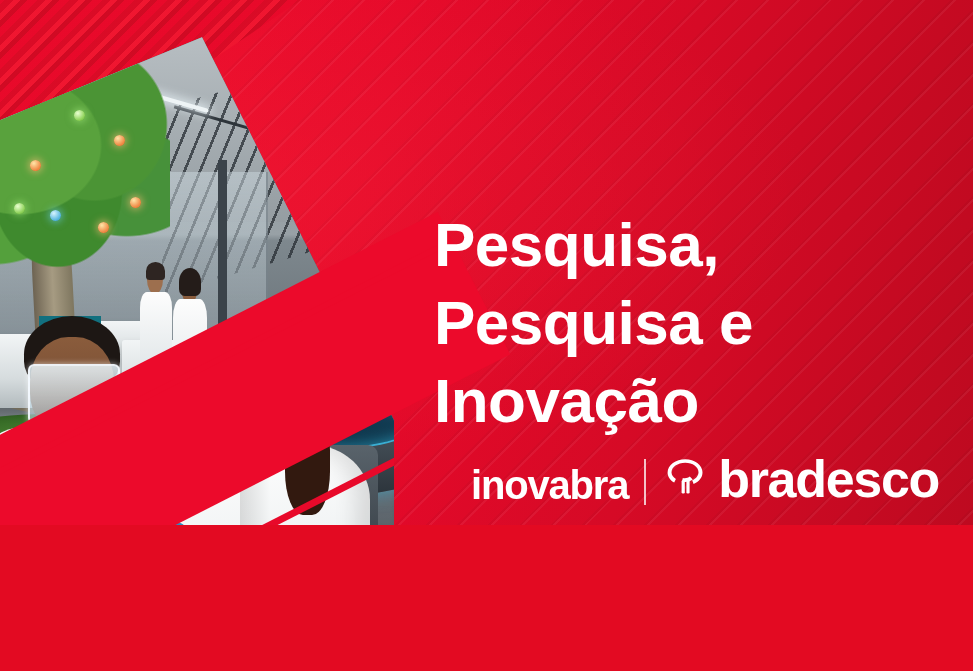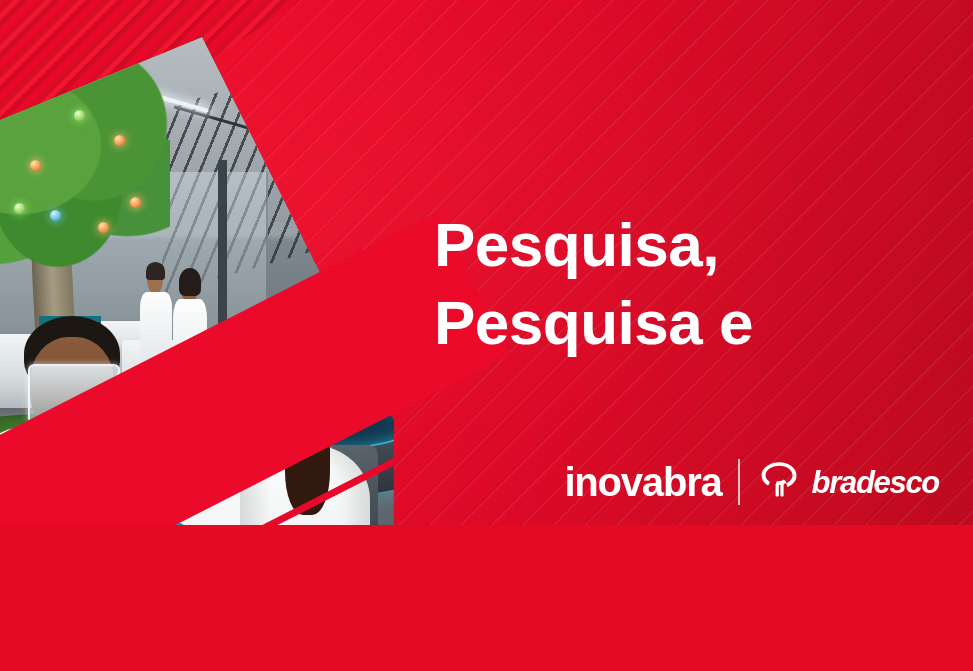--- a/index.html
+++ b/index.html
@@ -268,32 +268,32 @@
     color:#ffffff;
     font-size:62px;line-height:78px;
     font-weight:bold;
     letter-spacing:-0.5px;
   }
   .headline .ln{display:block;white-space:nowrap;}
 
   
   .logos{
     position:absolute;right:34px;bottom:20px;
-    display:flex;align-items:center;gap:16px;
+    display:flex;align-items:flex-end;gap:16px;
   }
   .inovabra{
     color:#fff;font-size:40px;font-weight:bold;letter-spacing:-1.2px;
     line-height:1;
   }
   .divider{
     width:2px;height:46px;background:rgba(255,255,255,.75);
   }
   .bradesco{display:flex;align-items:center;gap:10px;}
   .bradesco-word{
-    color:#fff;font-size:31px;font-weight:bold;letter-spacing:-1.3px;line-height:1;font-style:italic;
+    color:#fff;font-size:52px;font-weight:bold;letter-spacing:-1.3px;line-height:1;
   }
 </style>
 </head>
 <body>
 
 <div class="banner">
 
   <div class="bg-base"></div>
   <div class="bg-stripes"></div>
   <div class="bg-vign"></div>
@@ -407,20 +407,21 @@
       <div class="slash slash-thin"></div>
     </div>
   </div>
 
   <div class="ribbon"></div>
   <div class="ribbon-line"></div>
 
   <div class="headline">
     <span class="ln">Pesquisa,</span>
     <span class="ln">Pesquisa e</span>
+    <span class="ln">Inovação</span>
   </div>
 
   <div class="logos">
     <div class="inovabra">inovabra</div>
     <div class="divider"></div>
     <div class="bradesco">
       <span>
         <svg width="46" height="42" viewBox="0 0 46 42" aria-hidden="true">
           <path d="M40.5 16.5c0-7.6-7.9-13.2-17.3-13.2C13.9 3.3 5.6 8.9 5.6 16.4c0 4.3 2.6 7.9 6.6 10.2l1.7-3.6c-2.7-1.6-4.4-4-4.4-6.7 0-5.3 6.1-9.6 13.7-9.6s13.3 4.2 13.3 9.5c0 3.4-2.5 6.4-6.3 8.1l1.4 3.7c5.3-2.2 8.9-6.4 8.9-11.5z" fill="#ffffff"></path>
           <path d="M27.8 20.6c-1.9 1.4-4.6 1.9-7 1.3l-.9 3.8c3.7 1 7.9.2 10.8-2.1l-2.9-3z" fill="#ffffff"></path>

